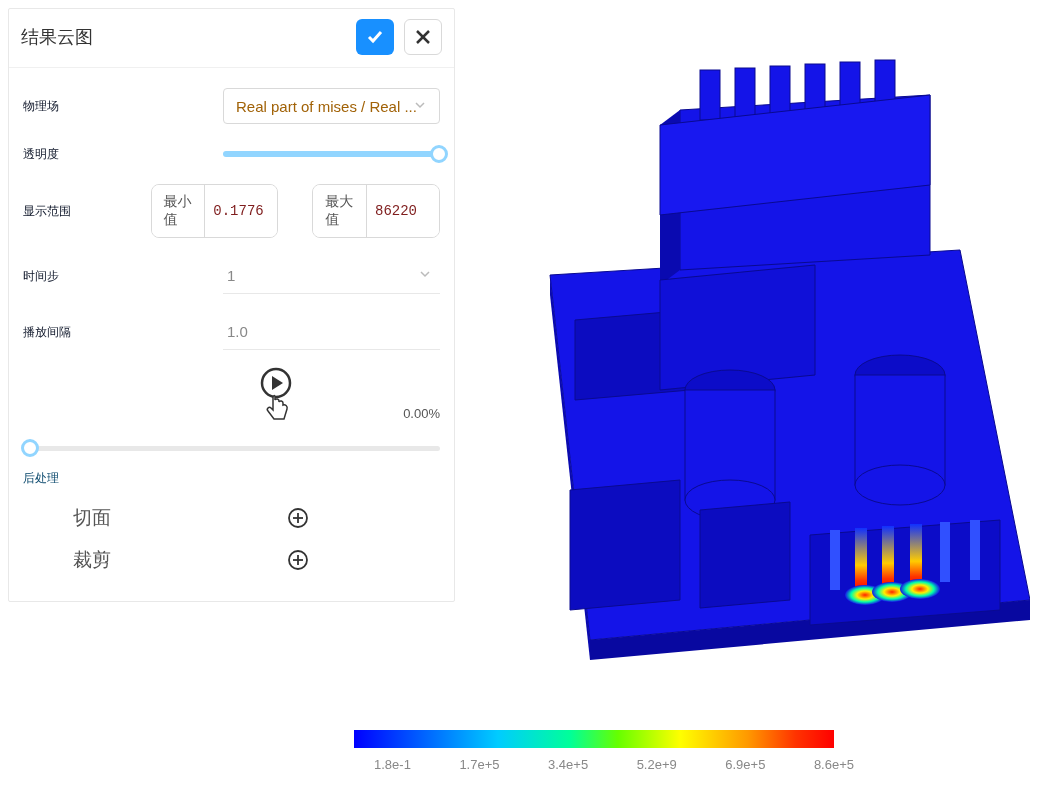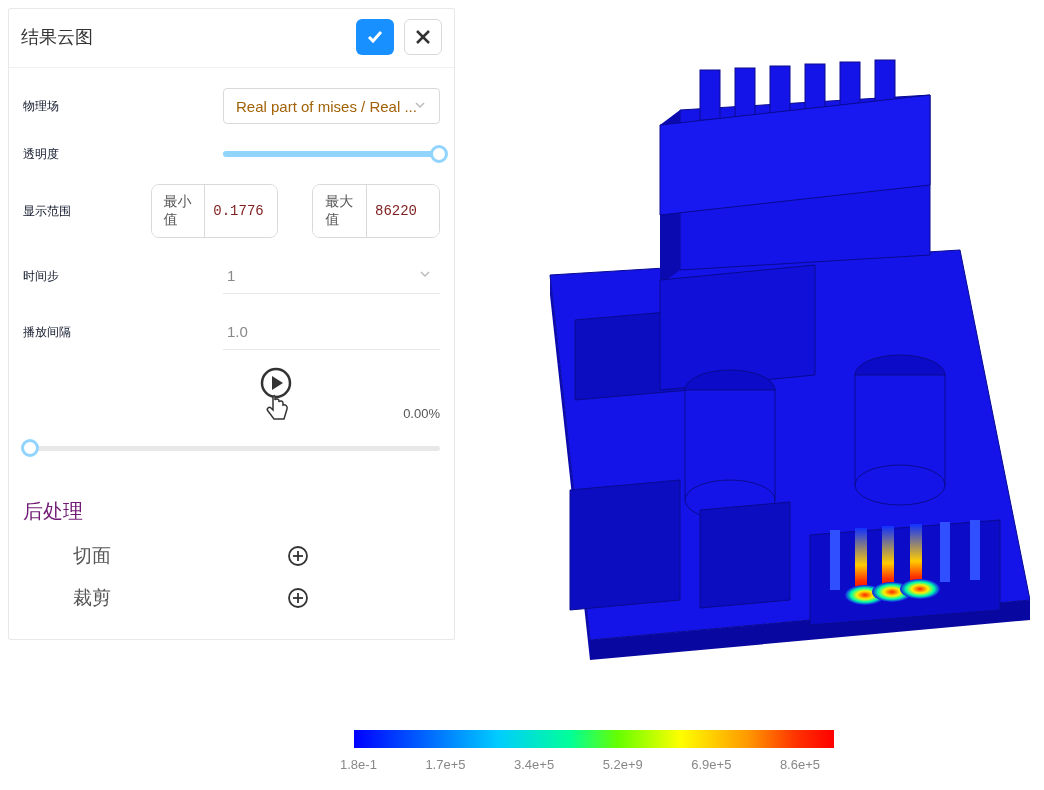--- a/index.html
+++ b/index.html
@@ -187,23 +187,23 @@
     .progress-handle {
       position: absolute;
       left: -2px;
       width: 18px;
       height: 18px;
       background: #fff;
       border: 3px solid #91d5ff;
       border-radius: 50%;
     }
     .section-title {
-      font-size: 20px;
-      color: #701a75;
-      margin: 40px 0 10px 0;
+      font-size: 12px;
+      color: #0c4a6e;
+      margin: 12px 0 10px 0;
     }
     .sub-row {
       display: flex;
       align-items: center;
       padding: 8px 0 8px 50px;
     }
     .sub-label {
       font-size: 19px;
       color: #555;
       flex: 1;
@@ -230,21 +230,21 @@
       left: 354px;
       bottom: 42px;
       width: 480px;
       height: 18px;
       background: linear-gradient(to right,
         #0000ff 0%, #0066ff 15%, #00ccff 30%, #00ff99 45%,
         #66ff00 55%, #ffff00 68%, #ff9900 82%, #ff3300 92%, #ff0000 100%);
     }
     .legend-ticks {
       position: absolute;
-      left: 340px;
+      left: 374px;
       bottom: 18px;
       width: 480px;
       display: flex;
       justify-content: space-between;
       font-size: 13px;
       color: #888;
     }
   </style>
 </head>
 <body>

